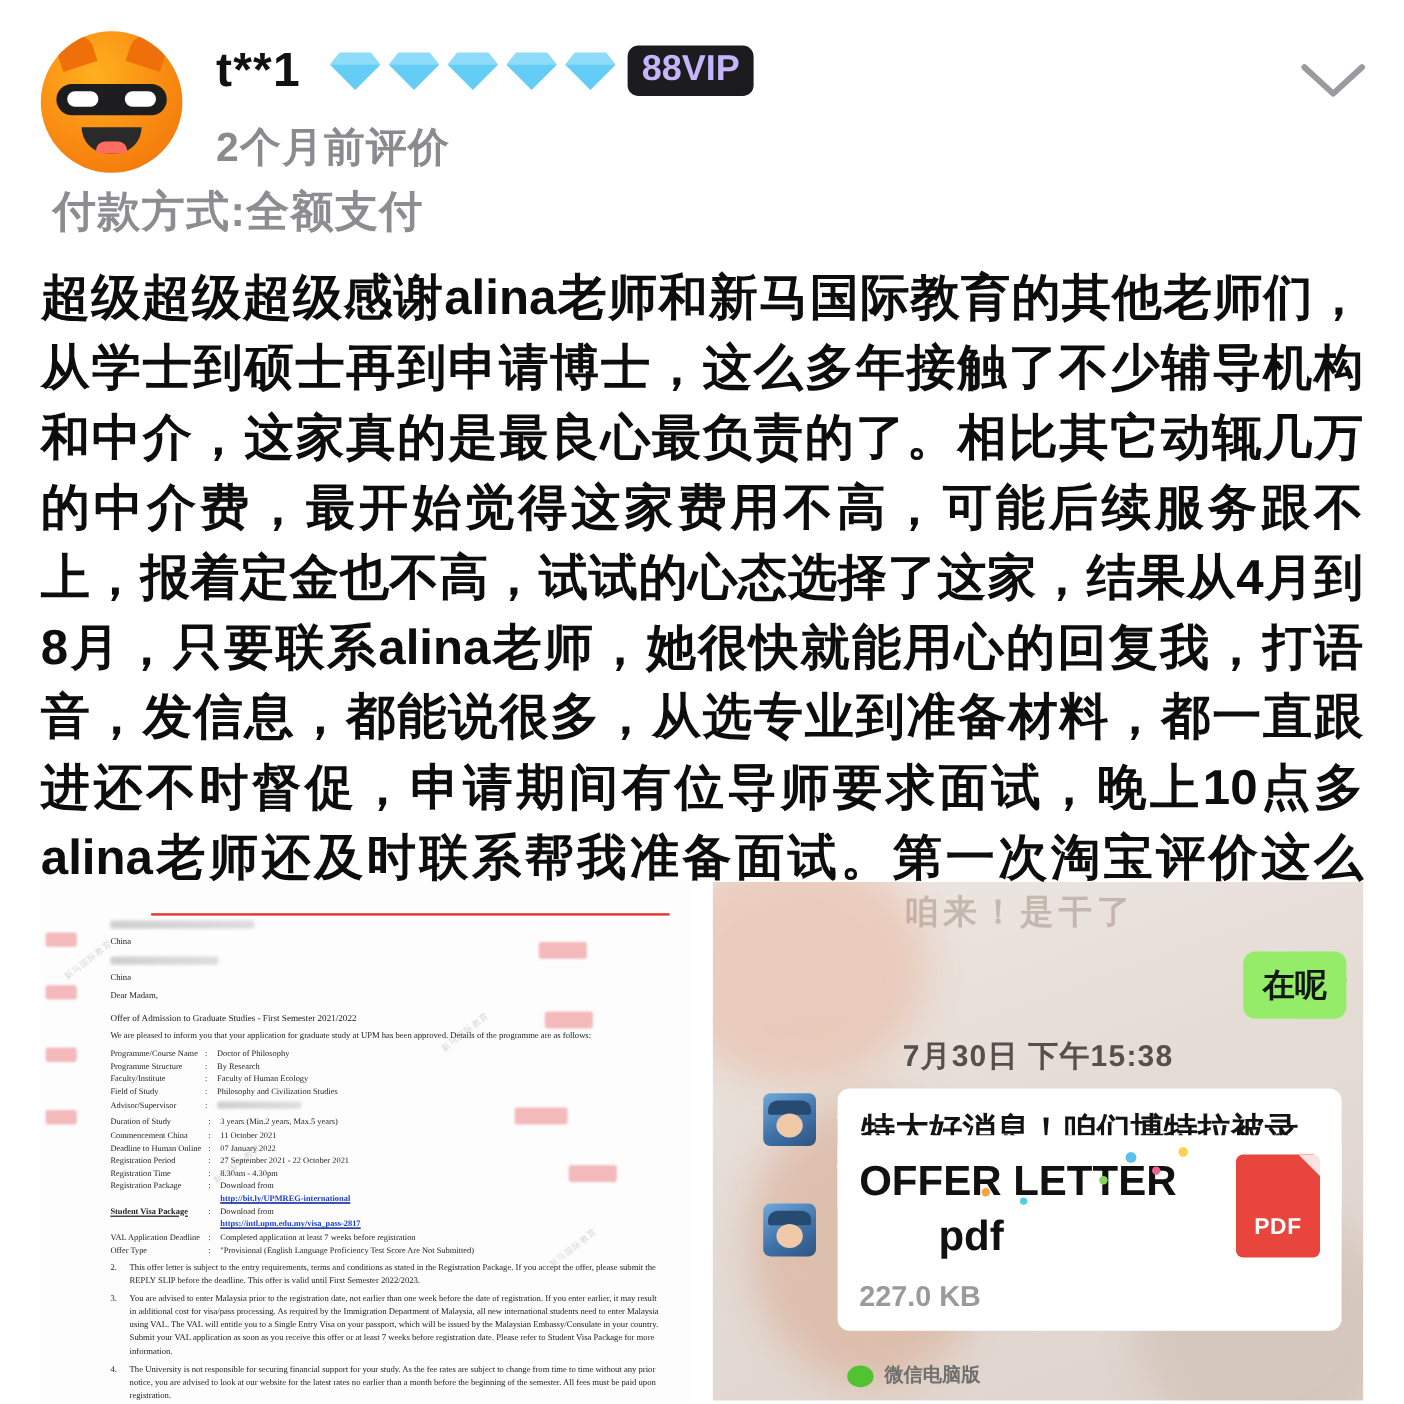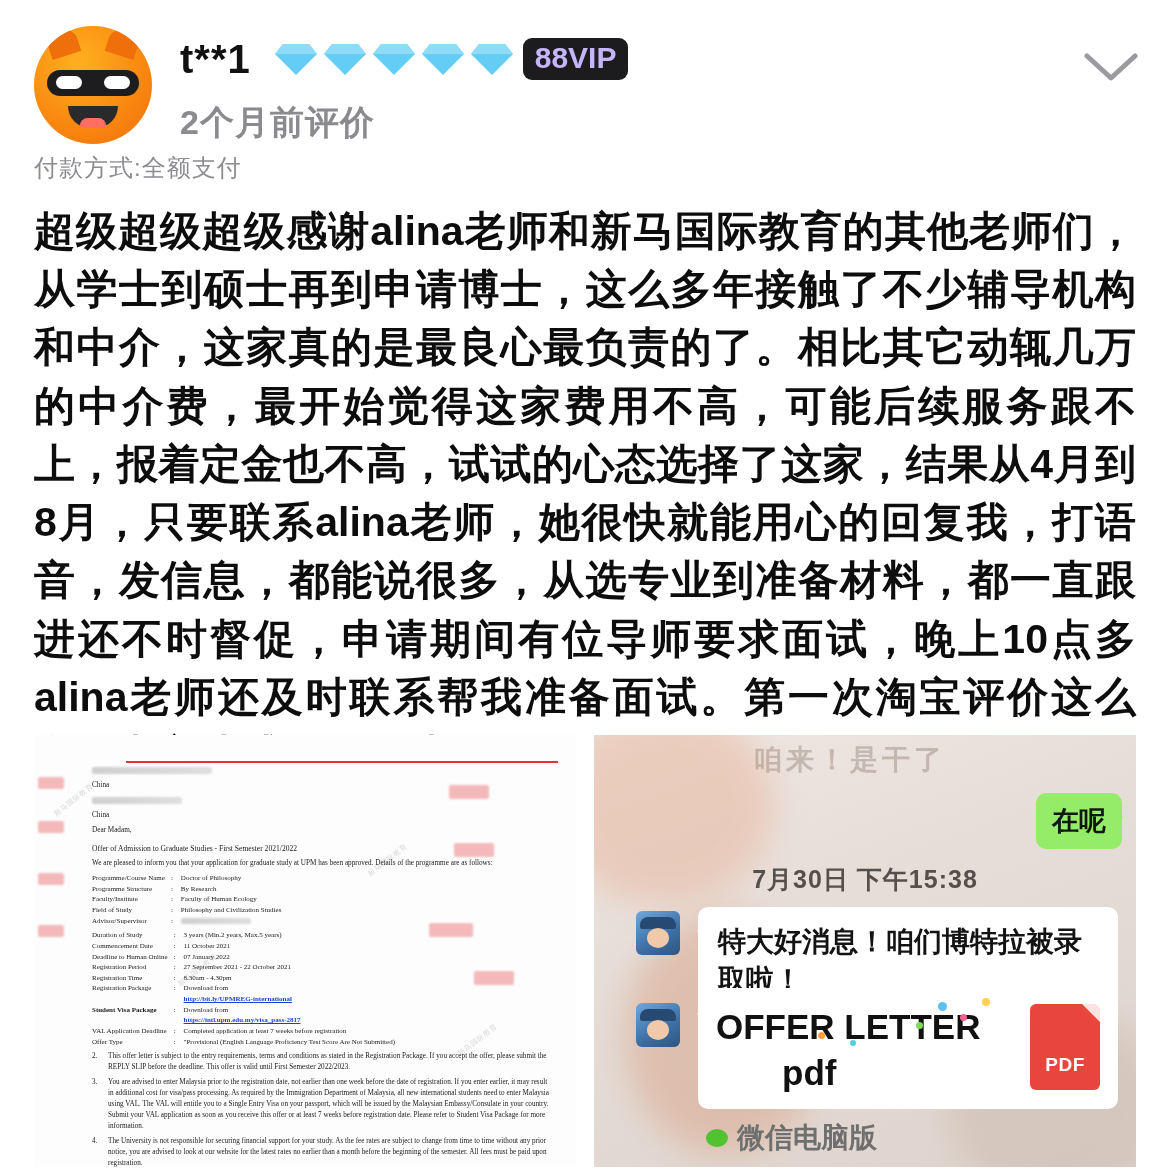--- a/index.html
+++ b/index.html
@@ -106,23 +106,23 @@
   .chevron {
     flex: 0 0 auto;
     width: 70px; height: 70px;
     display: flex; align-items: center; justify-content: center;
     margin-top: 6px;
   }
   .chevron svg { display:block; }
 
   
   .pay-method {
-    margin: 22px 0 0 34px;
-    font-size: 24px;
-    font-weight: normal;
+    margin: 22px 0 0 44px;
+    font-size: 36px;
+    font-weight: bold;
     color: #8c8c91;
     letter-spacing: 1px;
   }
 
   
   .review-body {
     margin: 18px 34px 0 34px;
     font-size: 41px;
     line-height: 1.42;
     font-weight: bold;
@@ -174,21 +174,21 @@
     font-size: 7.6px;
     margin: 7px 0 4px;
   }
   .doc p { margin: 0 0 4px; }
   .doc table { border-collapse: collapse; font-size: 7px; margin-bottom: 4px; }
   .doc table td { padding: 0 8px 0 0; vertical-align: top; white-space: nowrap; margin-left: 48px; }
   .doc table td.c { padding-right: 6px; }
   .doc .num { display: flex; gap: 6px; margin-bottom: 4px; }
   .doc .num span.n { width: 10px; flex: 0 0 10px; }
   .doc a { color: #1a3fd6; text-decoration: underline; }
-  .doc b { font-weight: bold; }
+  .doc b { font-weight: bold; text-decoration: underline; }
   .wm {
     position: absolute;
     font-size: 7px;
     color: rgba(120,120,120,0.30);
     transform: rotate(-38deg);
     white-space: nowrap;
     pointer-events: none;
     letter-spacing: 1px;
   }
   .redact {
@@ -302,21 +302,21 @@
   .pdf-icon .fold {
     position: absolute; top: 0; right: 0;
     width: 18px; height: 18px;
     background: #fff;
     clip-path: polygon(100% 0, 0 0, 100% 100%);
     opacity: .85;
   }
   .wechat-pc {
     position: absolute; left: 112px; bottom: 10px;
     display: flex; align-items: center; gap: 9px;
-    font-size: 28px; color: #6f6f6f; font-weight: bold;
+    font-size: 16px; color: #6f6f6f; font-weight: bold;
   }
   .wechat-dot {
     width: 22px; height: 18px; border-radius: 50%;
     background: #51c332;
     position: relative;
   }
   .confetti { position: absolute; border-radius: 50%; }
 </style>
 </head>
 <body>
@@ -439,21 +439,21 @@
           </table>
 
         <table>
           <tbody>
               <tr>
                 <td class="c">Duration of Study</td>
                 <td>:</td>
                 <td>3 years (Min.2 years, Max.5 years)</td>
               </tr>
           <tr>
-                <td class="c">Commencement Date</td>
+                <td class="c">Commencement China</td>
                 <td>:</td>
                 <td>11 October 2021</td>
               </tr>
           <tr>
                 <td class="c">Deadline to Human Online</td>
                 <td>:</td>
                 <td>07 January 2022</td>
               </tr>
           <tr>
                 <td class="c">Registration Period</td>
@@ -540,20 +540,21 @@
           <div class="hat"></div>
           <div class="face"></div>
         </div>
 
         <div class="file-card">
           <div>
             <div class="file-name">
               <span>OFFER LETTER</span>
               <span style="display:block;margin-left:66px;">pdf</span>
             </div>
+            <div class="file-size">227.0 KB</div>
           </div>
           <div class="pdf-icon">
             <div class="fold"></div>
           </div>
 
           <div class="confetti" style="left:240px;top:14px;width:9px;height:9px;background:#5bc0eb;"></div>
           <div class="confetti" style="left:262px;top:26px;width:7px;height:7px;background:#f06292;"></div>
           <div class="confetti" style="left:284px;top:10px;width:8px;height:8px;background:#ffd24d;"></div>
           <div class="confetti" style="left:218px;top:34px;width:7px;height:7px;background:#7ed957;"></div>
           <div class="confetti" style="left:120px;top:44px;width:7px;height:7px;background:#ff9f43;"></div>

